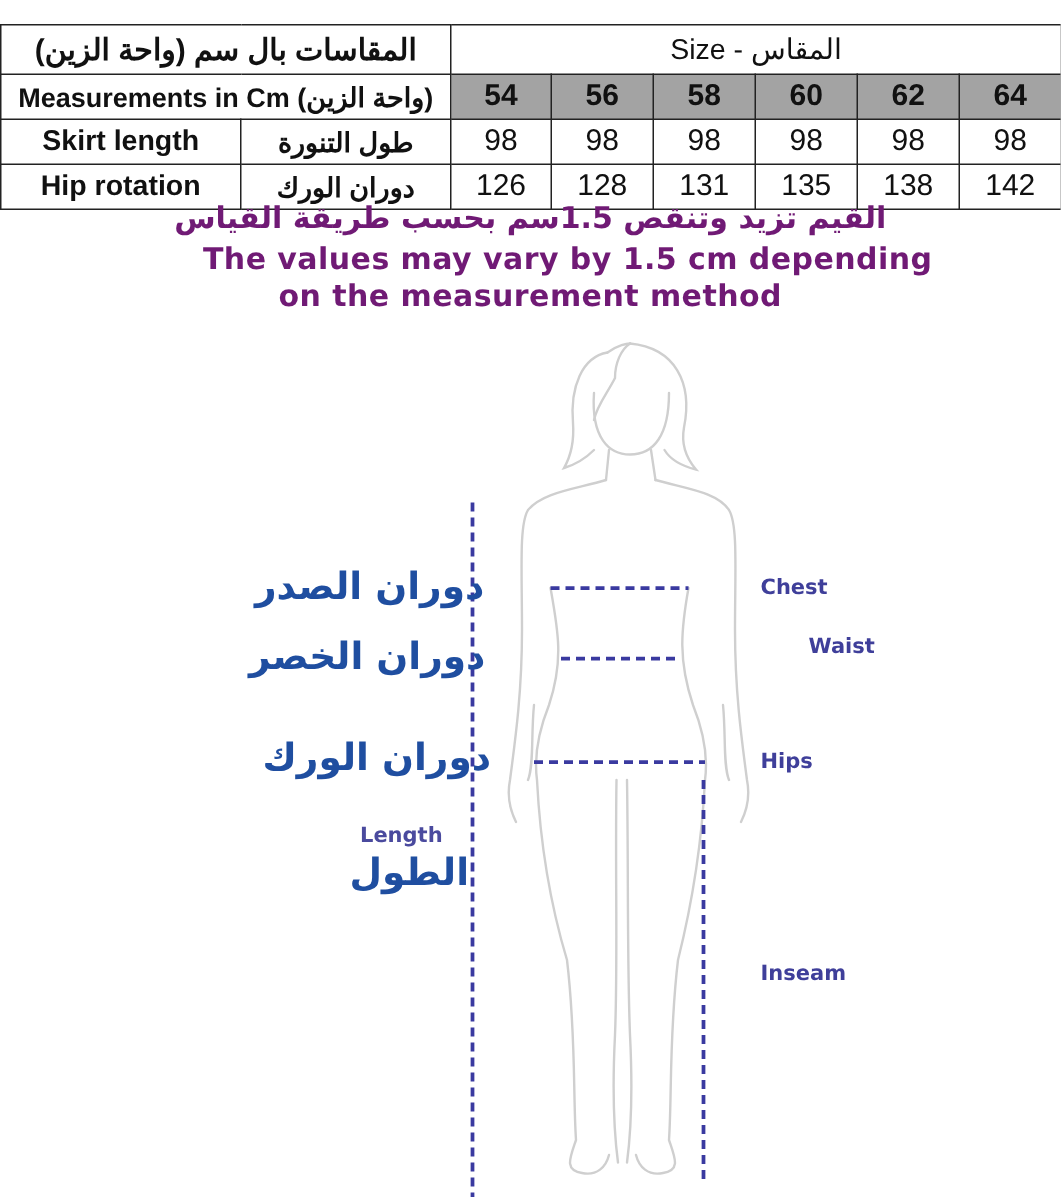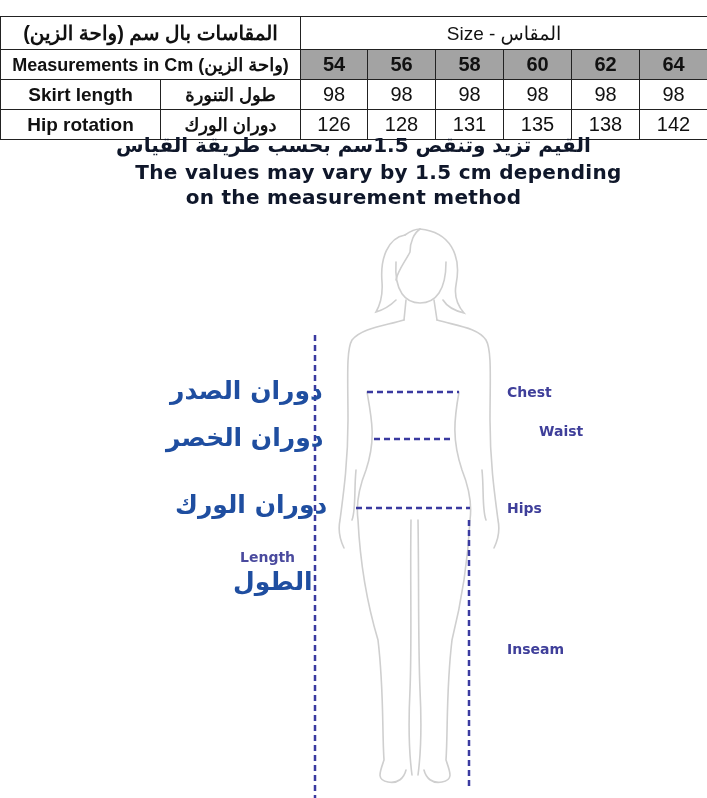--- a/index.html
+++ b/index.html
@@ -12,21 +12,21 @@
   .size-table tr.r2 td, .size-table tr.r3 td, .size-table tr.r4 td { height: 29px; }
   .title-ar { font-weight: bold; font-size: 20px; }
   .size-title { font-size: 19px; }
   .meas-label { font-weight: bold; font-size: 18px; white-space: nowrap; }
   .size-hdr { background: #a3a3a3; font-weight: bold; font-size: 20px; }
   .en-label { font-weight: bold; font-size: 19px; }
   .ar-label { font-weight: bold; font-size: 18px; }
   .cell-val { font-size: 20px; }
 
   
-  .note { position: absolute; left: 0; width: 707px; text-align: center; font-weight: bold; color: #0f172a; }
+  .note { position: absolute; left: 0; width: 707px; text-align: center; font-weight: bold; color: #701a75; }
   .note-ar { top: 133px; font-size: 20px; }
   .note-en1 { top: 160px; font-size: 20px; letter-spacing: 0.3px; padding-left: 25px; }
   .note-en2 { top: 185px; font-size: 20px; letter-spacing: 0.3px; }
 
   
   .lbl-ar { position: absolute; color: #1f4ea0; font-weight: bold; font-size: 25px; white-space: nowrap; }
   .lbl-en { position: absolute; color: #3f3f9a; font-weight: bold; font-size: 14px; white-space: nowrap; }
   .figure { position: absolute; left: 0; top: 215px; }
 </style>
 </head>

